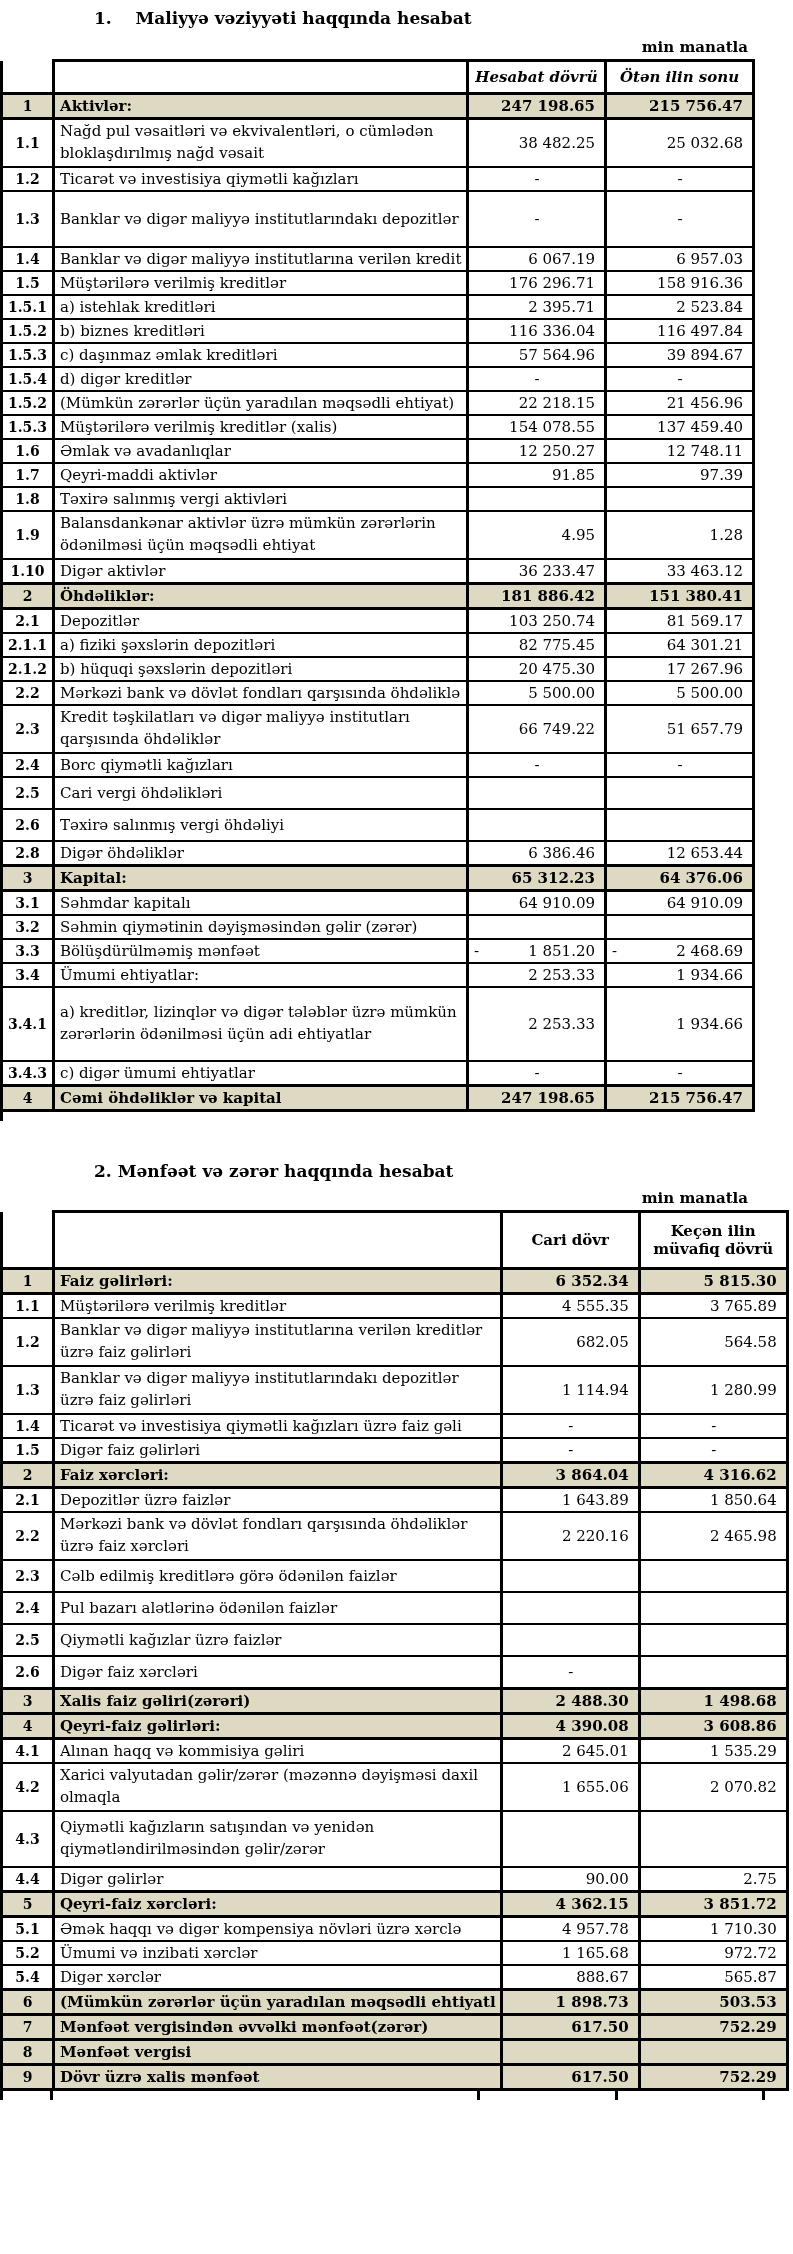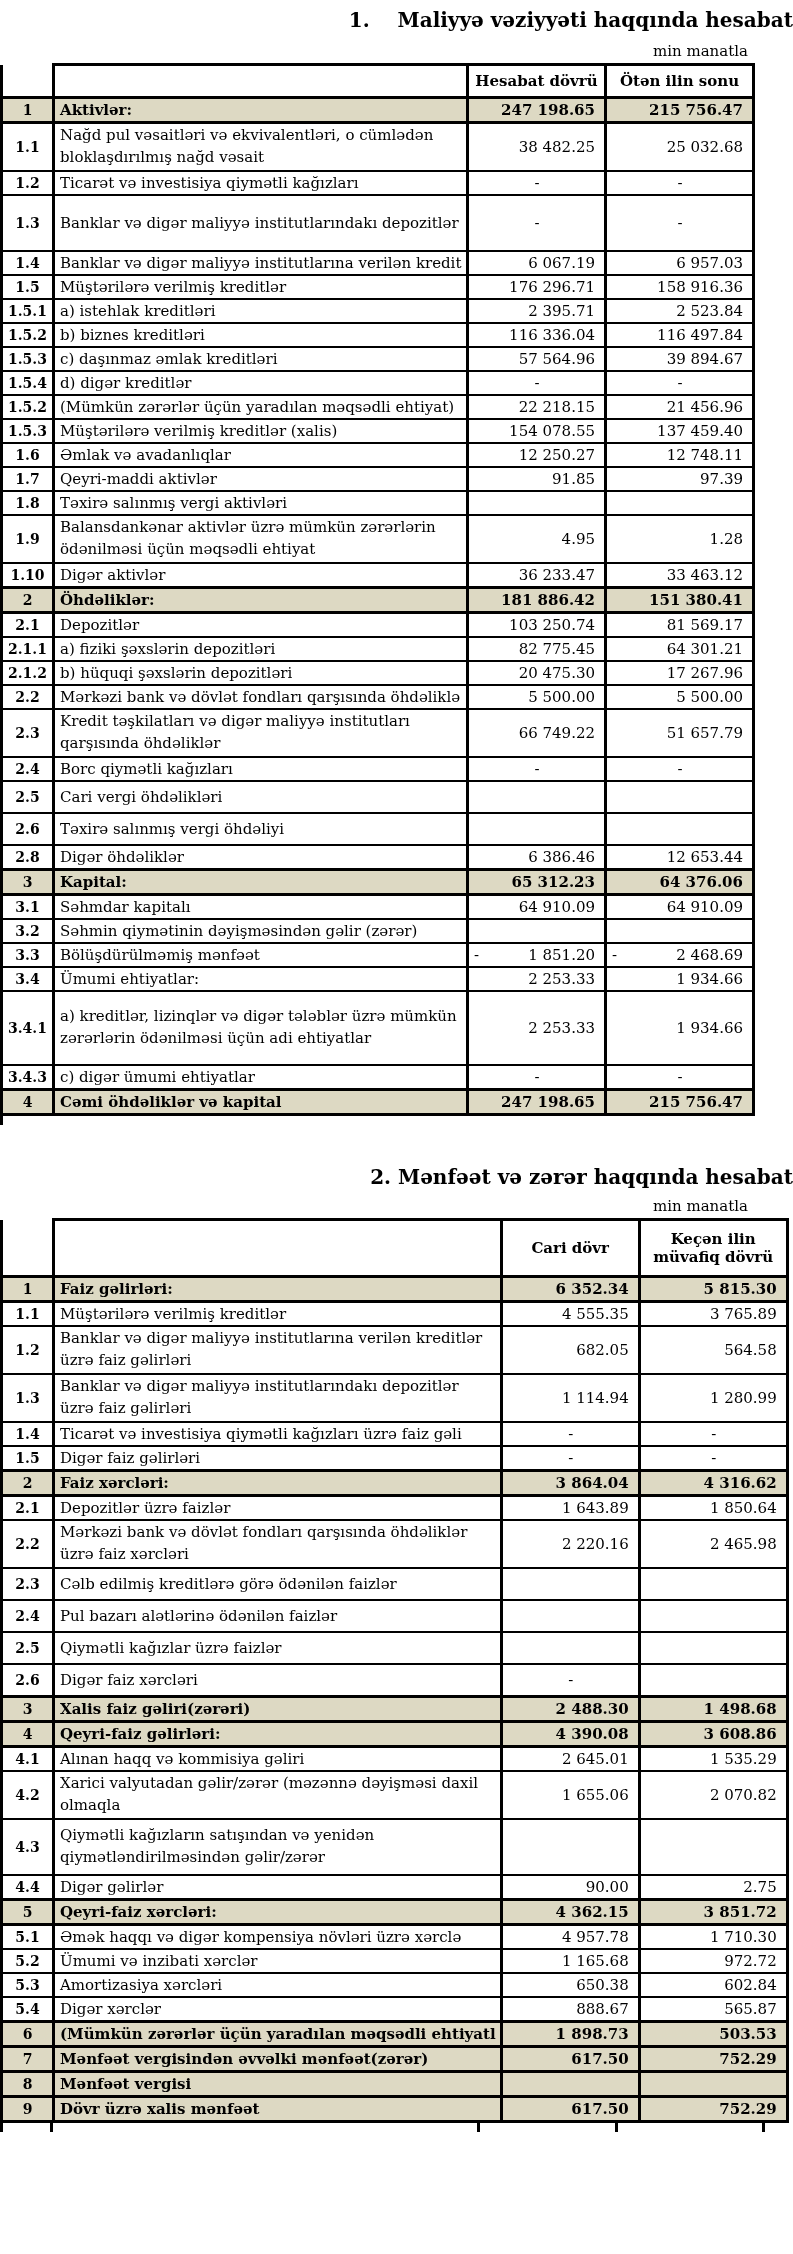--- a/index.html
+++ b/index.html
@@ -4,46 +4,46 @@
 <style>
   html,body{margin:0;padding:0;background:#ffffff;}
   body{
     width:793px;
     font-family:"DejaVu Serif","Liberation Serif",serif;
     color:#000;
     -webkit-font-smoothing:antialiased;
   }
   .page{position:relative;width:793px;padding-top:6px;}
   .title{
-    font-weight:bold;font-size:20px;text-align:right;
-    padding-left:72px;margin:2px 0 10px 0;white-space:pre;
+    font-weight:bold;font-size:17px;text-align:left;
+    padding-left:94px;margin:2px 0 10px 0;white-space:pre;
   }
   .title2{margin-top:40px;margin-bottom:8px;}
   .unit-note{
-    width:748px;text-align:right;font-weight:normal;font-size:15px;margin:0 0 3px 0;
+    width:748px;text-align:right;font-weight:bold;font-size:15px;margin:0 0 3px 0;
   }
   table{
     border-collapse:collapse;table-layout:fixed;margin-left:0;
   }
   col.c-num{width:52px;}
   col.c-label{width:414px;}
   col.c-v1{width:138px;}
   col.c-v2{width:148px;}
   td{
     border:2px solid #000;
     border-left-width:3px;border-right-width:3px;
     vertical-align:middle;
     font-size:15px;
     height:20px;
     overflow:hidden;
     background:#fff;
   }
   thead td{border-top:3px solid #000;border-bottom:3px solid #000;font-weight:bold;text-align:center;}
   thead td.no-top{border-top:none;}
-  .hdr1 thead td{height:28px;}
+  .hdr1 thead td{height:28px;font-style:italic;}
   .hdr2 thead td{height:52px;}
   tbody tr:last-child td{border-bottom:3px solid #000;}
   td.num{text-align:center;font-weight:bold;font-size:14px;padding:0 2px;}
   td.label{padding:1px 4px 1px 5px;white-space:nowrap;}
   tr.wrap td.label{white-space:normal;line-height:1.45;}
   td.val{text-align:right;padding-right:9px;}
   td.val.dash{text-align:center;padding-right:0;}
   tr.sec td{
     background:#ddd9c3;font-weight:bold;
     border-top-width:3px;border-bottom-width:3px;
@@ -451,26 +451,20 @@
           <td class="val">4 957.78</td>
           <td class="val">1 710.30</td>
         </tr>
         <tr>
           <td class="num">5.2</td>
           <td class="label">Ümumi və inzibati xərclər</td>
           <td class="val">1 165.68</td>
           <td class="val">972.72</td>
         </tr>
         <tr>
-          <td class="num">5.3</td>
-          <td class="label">Amortizasiya xərcləri</td>
-          <td class="val">650.38</td>
-          <td class="val">602.84</td>
-        </tr>
-        <tr>
           <td class="num">5.4</td>
           <td class="label">Digər xərclər</td>
           <td class="val">888.67</td>
           <td class="val">565.87</td>
         </tr>
         <tr class="sec">
           <td class="num">6</td>
           <td class="label">(Mümkün zərərlər üçün yaradılan məqsədli ehtiyatl</td>
           <td class="val">1 898.73</td>
           <td class="val">503.53</td>

